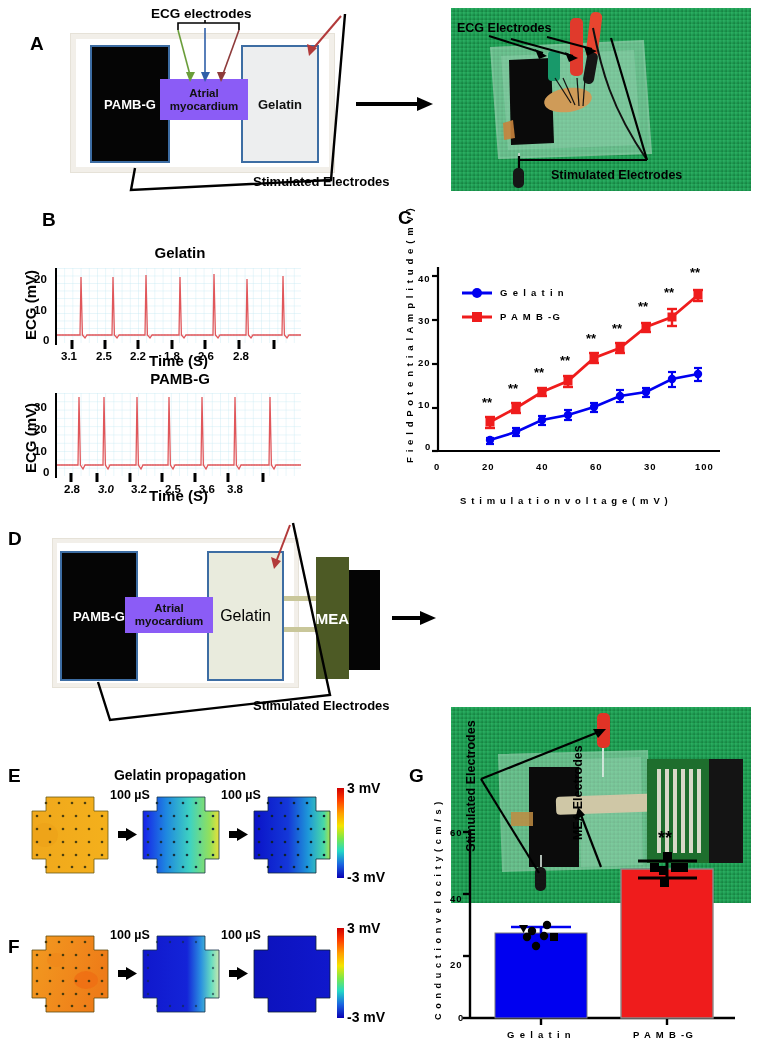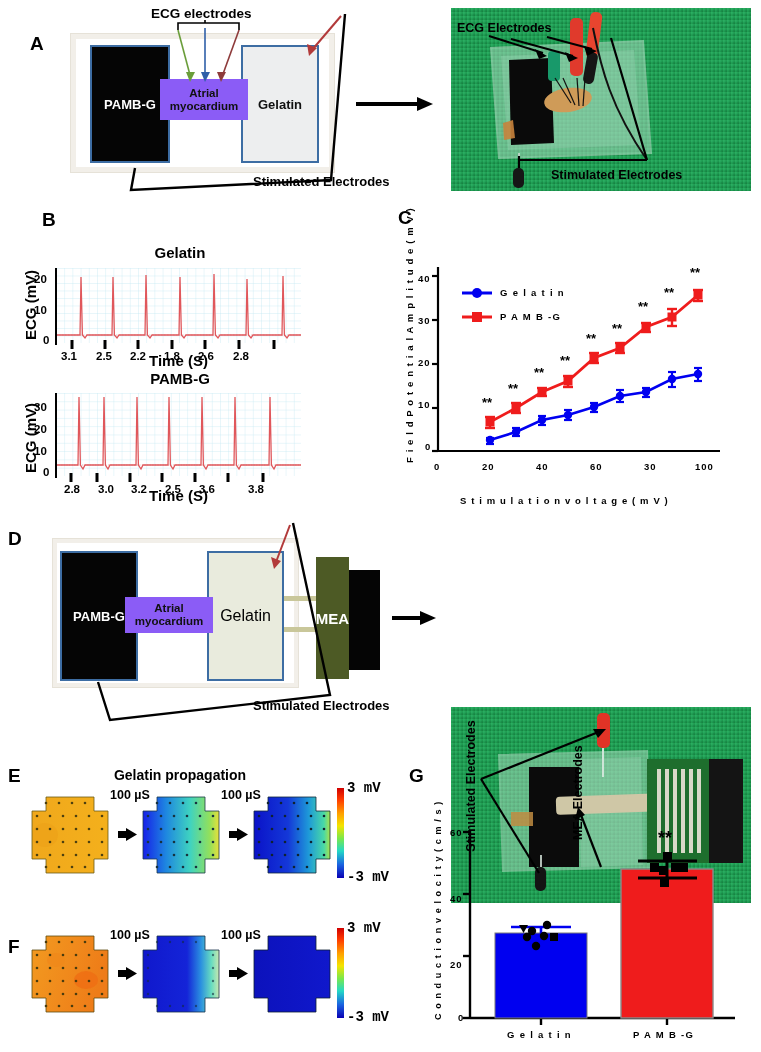--- a/index.html
+++ b/index.html
@@ -50,21 +50,21 @@
   .c-ylab { position:absolute; font-size:9.5px; letter-spacing:1.1px; font-weight:bold;
             transform:rotate(-90deg); transform-origin:left top; white-space:nowrap; }
   .c-xlab { position:absolute; font-size:9.5px; letter-spacing:1.1px; font-weight:bold; }
   .c-tick { position:absolute; font-size:9.5px; font-weight:bold; letter-spacing:1px; }
   .leg-txt { font-size:9.5px; letter-spacing:1.3px; font-weight:bold; }
   .star { position:absolute; font-size:13px; font-weight:bold; letter-spacing:0px; }
 
   
   .hm-title { font-weight:bold; font-size:14px; text-align:center; }
   .prop-step { position:absolute; font-weight:bold; font-size:12.5px; }
-  .cbar-lab { position:absolute; font-weight:bold; font-size:14px;font-family:Liberation Mono, monospace; }
+  .cbar-lab { position:absolute; font-weight:bold; font-size:14px; }
 
   
   .g-ylab { position:absolute; font-size:9px; letter-spacing:1.1px; font-weight:bold;
             transform:rotate(-90deg); transform-origin:left top; white-space:nowrap; }
   .g-tick { position:absolute; font-size:9.5px; font-weight:bold; letter-spacing:1px; }
   .g-cat { position:absolute; font-size:9.5px; font-weight:bold; letter-spacing:1.3px; }
 </style>
 </head>
 <body>
 
@@ -242,25 +242,25 @@
       <line x1="15" y1="0" x2="15" y2="9"></line>
         <line x1="41" y1="0" x2="41" y2="9"></line>
       <line x1="74" y1="0" x2="74" y2="9"></line>
         <line x1="106" y1="0" x2="106" y2="9"></line>
       <line x1="139" y1="0" x2="139" y2="9"></line>
         <line x1="172" y1="0" x2="172" y2="9"></line>
       <line x1="207" y1="0" x2="207" y2="9"></line>
     </g>
   </svg>
   <div class="ecg-tick" style="left:64px;top:115px;">2.8</div>
-  <div class="ecg-tick" style="left:98px;top:115px;">3.0</div>
+  <div class="ecg-tick" style="left:98px;top:115px;font-style:italic;">3.0</div>
   <div class="ecg-tick" style="left:131px;top:115px;">3.2</div>
   <div class="ecg-tick" style="left:165px;top:115px;">2.5</div>
   <div class="ecg-tick" style="left:199px;top:115px;">3.6</div>
-  <div class="ecg-tick" style="left:248px;top:115px;">3.8</div>
+  <div class="ecg-tick" style="left:227px;top:115px;">3.8</div>
 </div>
 <div class="abs ecg-xlab" style="left:56px;top:487px;width:245px;">Time (S)</div>
 
 <div class="abs" style="left:390px;top:205px;width:371px;height:310px;">
   <div class="abs panel-letter" style="left:8px;top:2px;">C</div>
   <div class="c-ylab" style="left:14px;top:258px;">F i e l d  P o t e n t i a l  A m p l i t u d e  ( m V )</div>
   <div class="c-xlab" style="left:70px;top:290px;">S t i m u l a t i o n   v o l t a g e   ( m V )</div>
 
   <div class="c-tick" style="left:28px;top:68px;">40</div>
   <div class="c-tick" style="left:28px;top:110px;">30</div>

